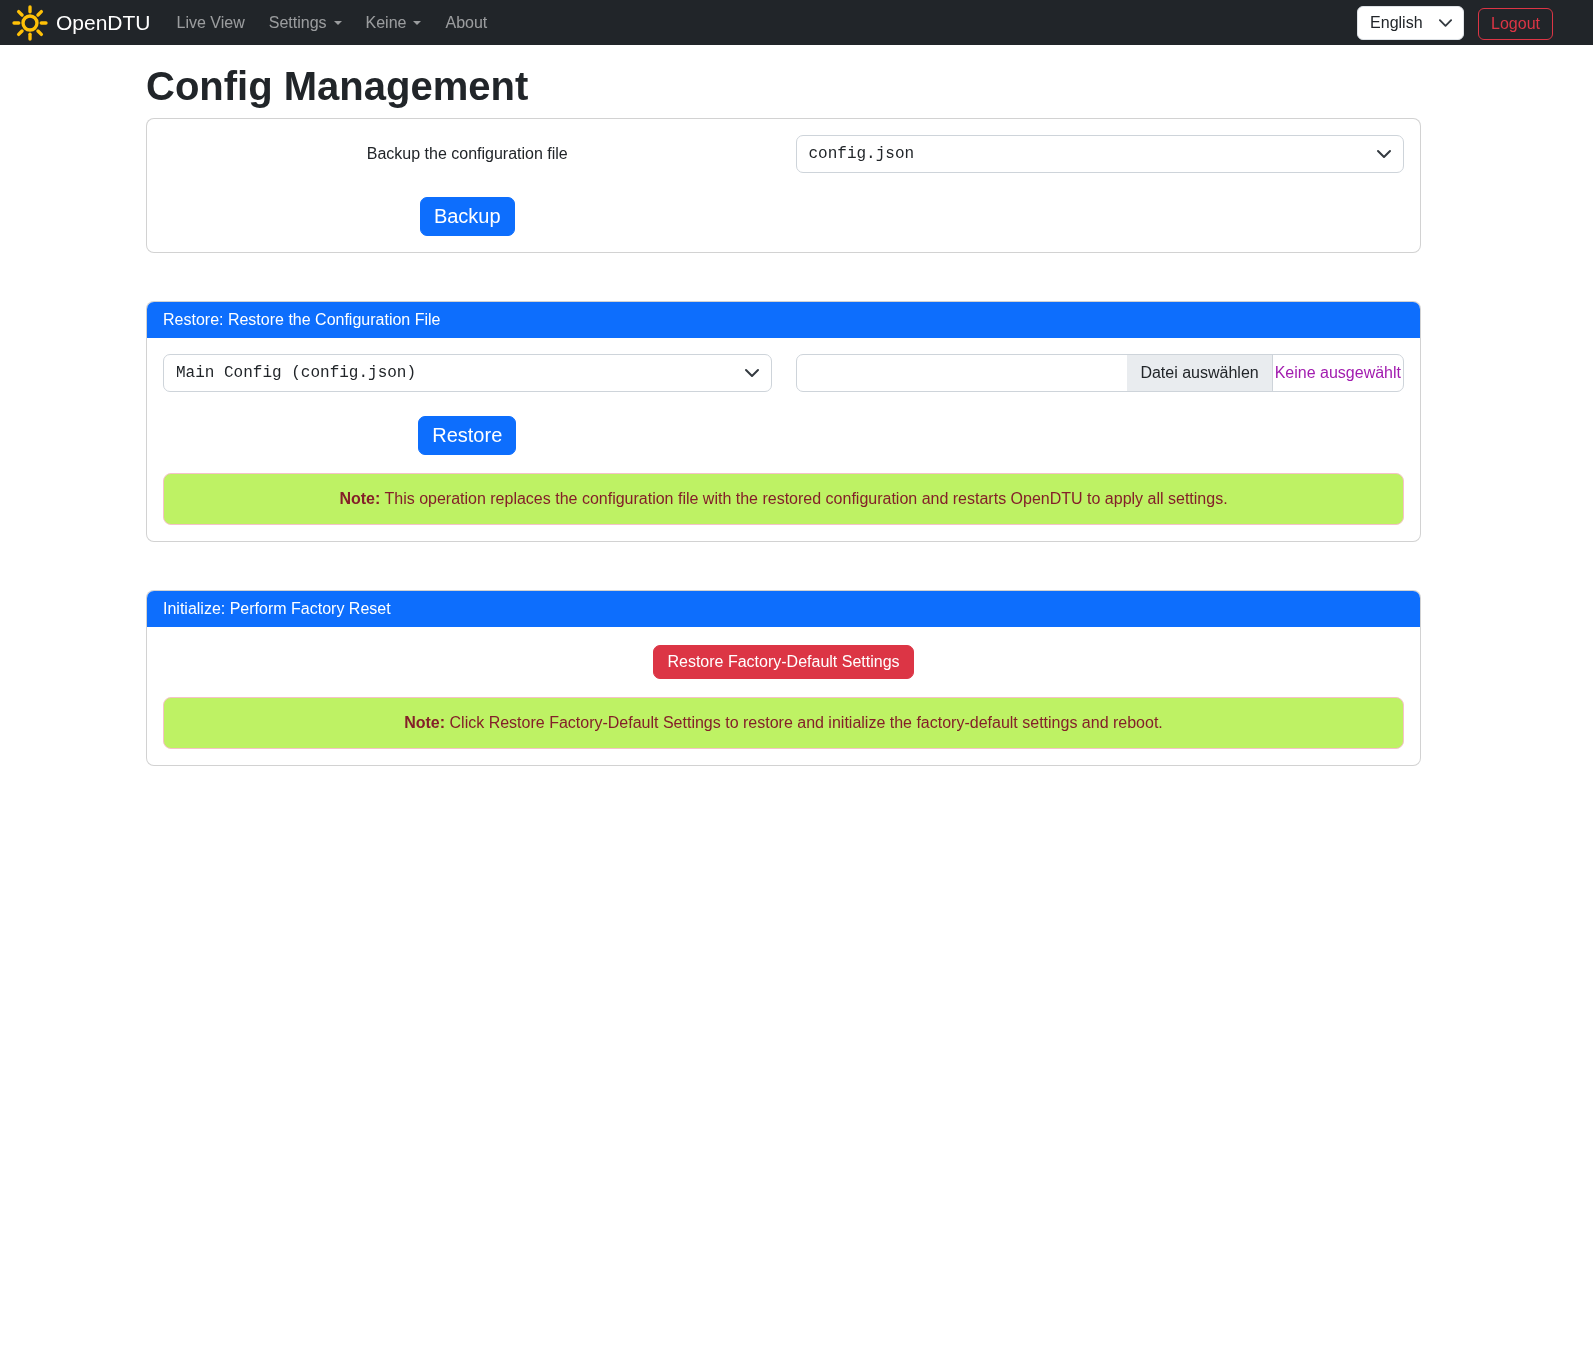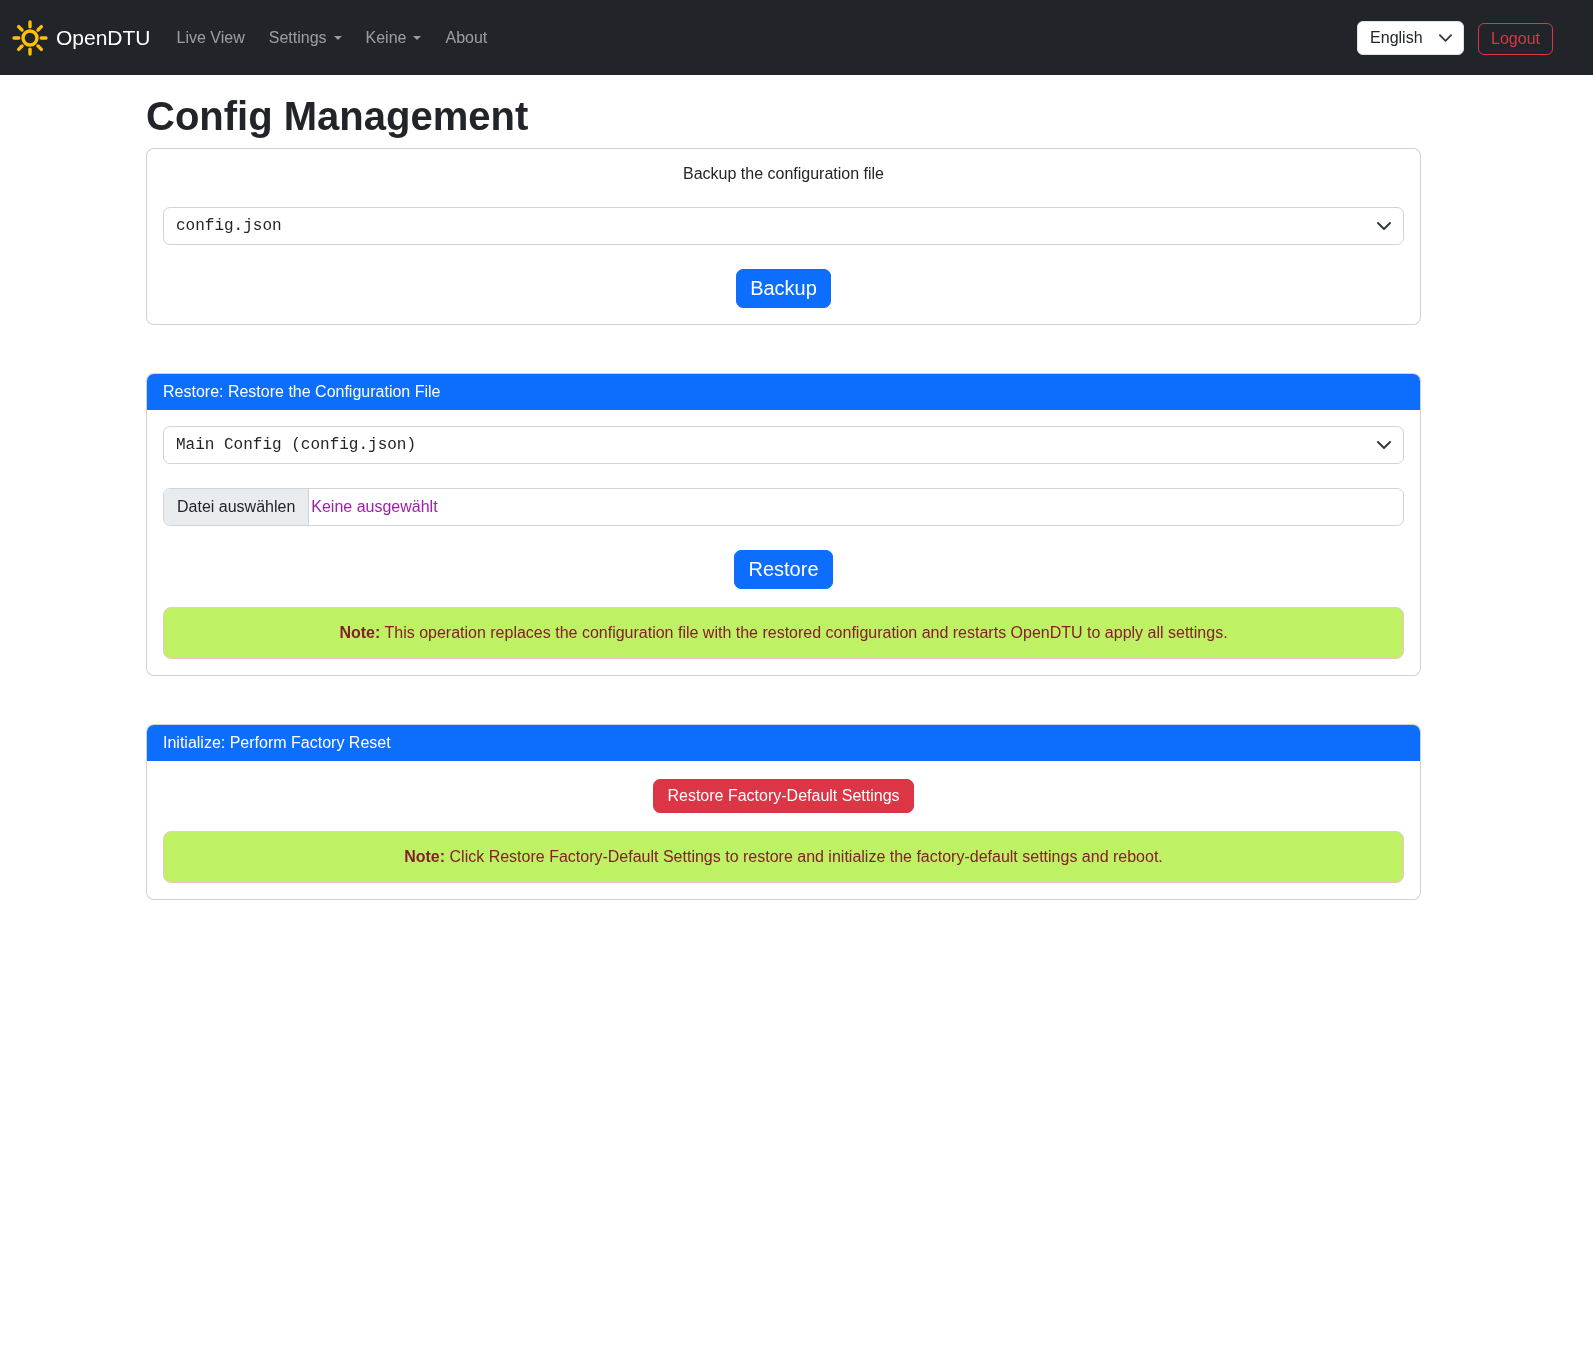--- a/index.html
+++ b/index.html
@@ -8,21 +8,21 @@
     font-family: "Liberation Sans", sans-serif;
     font-size: 16px;
     color: #212529;
     background: #fff;
     min-height: 1359px;
     width: 1593px;
   }
 
   
   .navbar {
-    height: 75px;
+    height: 45px;
     background: #212529;
     display: flex;
     align-items: center;
     justify-content: space-between;
     padding: 0 40px 0 12px;
   }
   .nav-left { display: flex; align-items: center; }
   .brand {
     display: flex; align-items: center; gap: 8px;
     color: #fff; font-size: 21px;
@@ -66,21 +66,21 @@
   }
   .card-header {
     background: #0d6efd; color: #fff;
     padding: 9px 16px; font-size: 16px;
     border-radius: 7px 7px 0 0;
   }
   .card-body { padding: 16px; }
 
   .form-row {
     display: grid;
-    grid-template-columns: 1fr;
+    grid-template-columns: 1fr 1fr;
     gap: 24px;
     align-items: center;
   }
   .col-label { text-align: center; }
   .col-button { display: flex; justify-content: center; }
 
   
   .select-wrap { position: relative; width: 100%; }
   .select-wrap select {
     appearance: none; -webkit-appearance: none;
@@ -101,21 +101,21 @@
   .btn-danger {
     background: #dc3545; border: 1px solid #dc3545; color: #fff;
     border-radius: 7px; padding: 7px 13px; font-size: 16px;
     font-family: inherit; cursor: pointer;
   }
 
   
   .file-input {
     display: flex; align-items: stretch;
     border: 1px solid #ced4da; border-radius: 7px;
-    background: #fff; overflow: hidden; height: 38px; cursor: pointer;
+    background: #fff; overflow: hidden; height: 38px; cursor: pointer; justify-content: flex-end;
   }
   .file-btn {
     background: #e9ecef; color: #212529;
     padding: 6px 13px; border-right: 1px solid #ced4da;
     display: flex; align-items: center; white-space: nowrap;
   }
   .file-status { padding: 6px 2px; display: flex; align-items: center; color: #a21caf; }
 
   
   .alert-danger {

